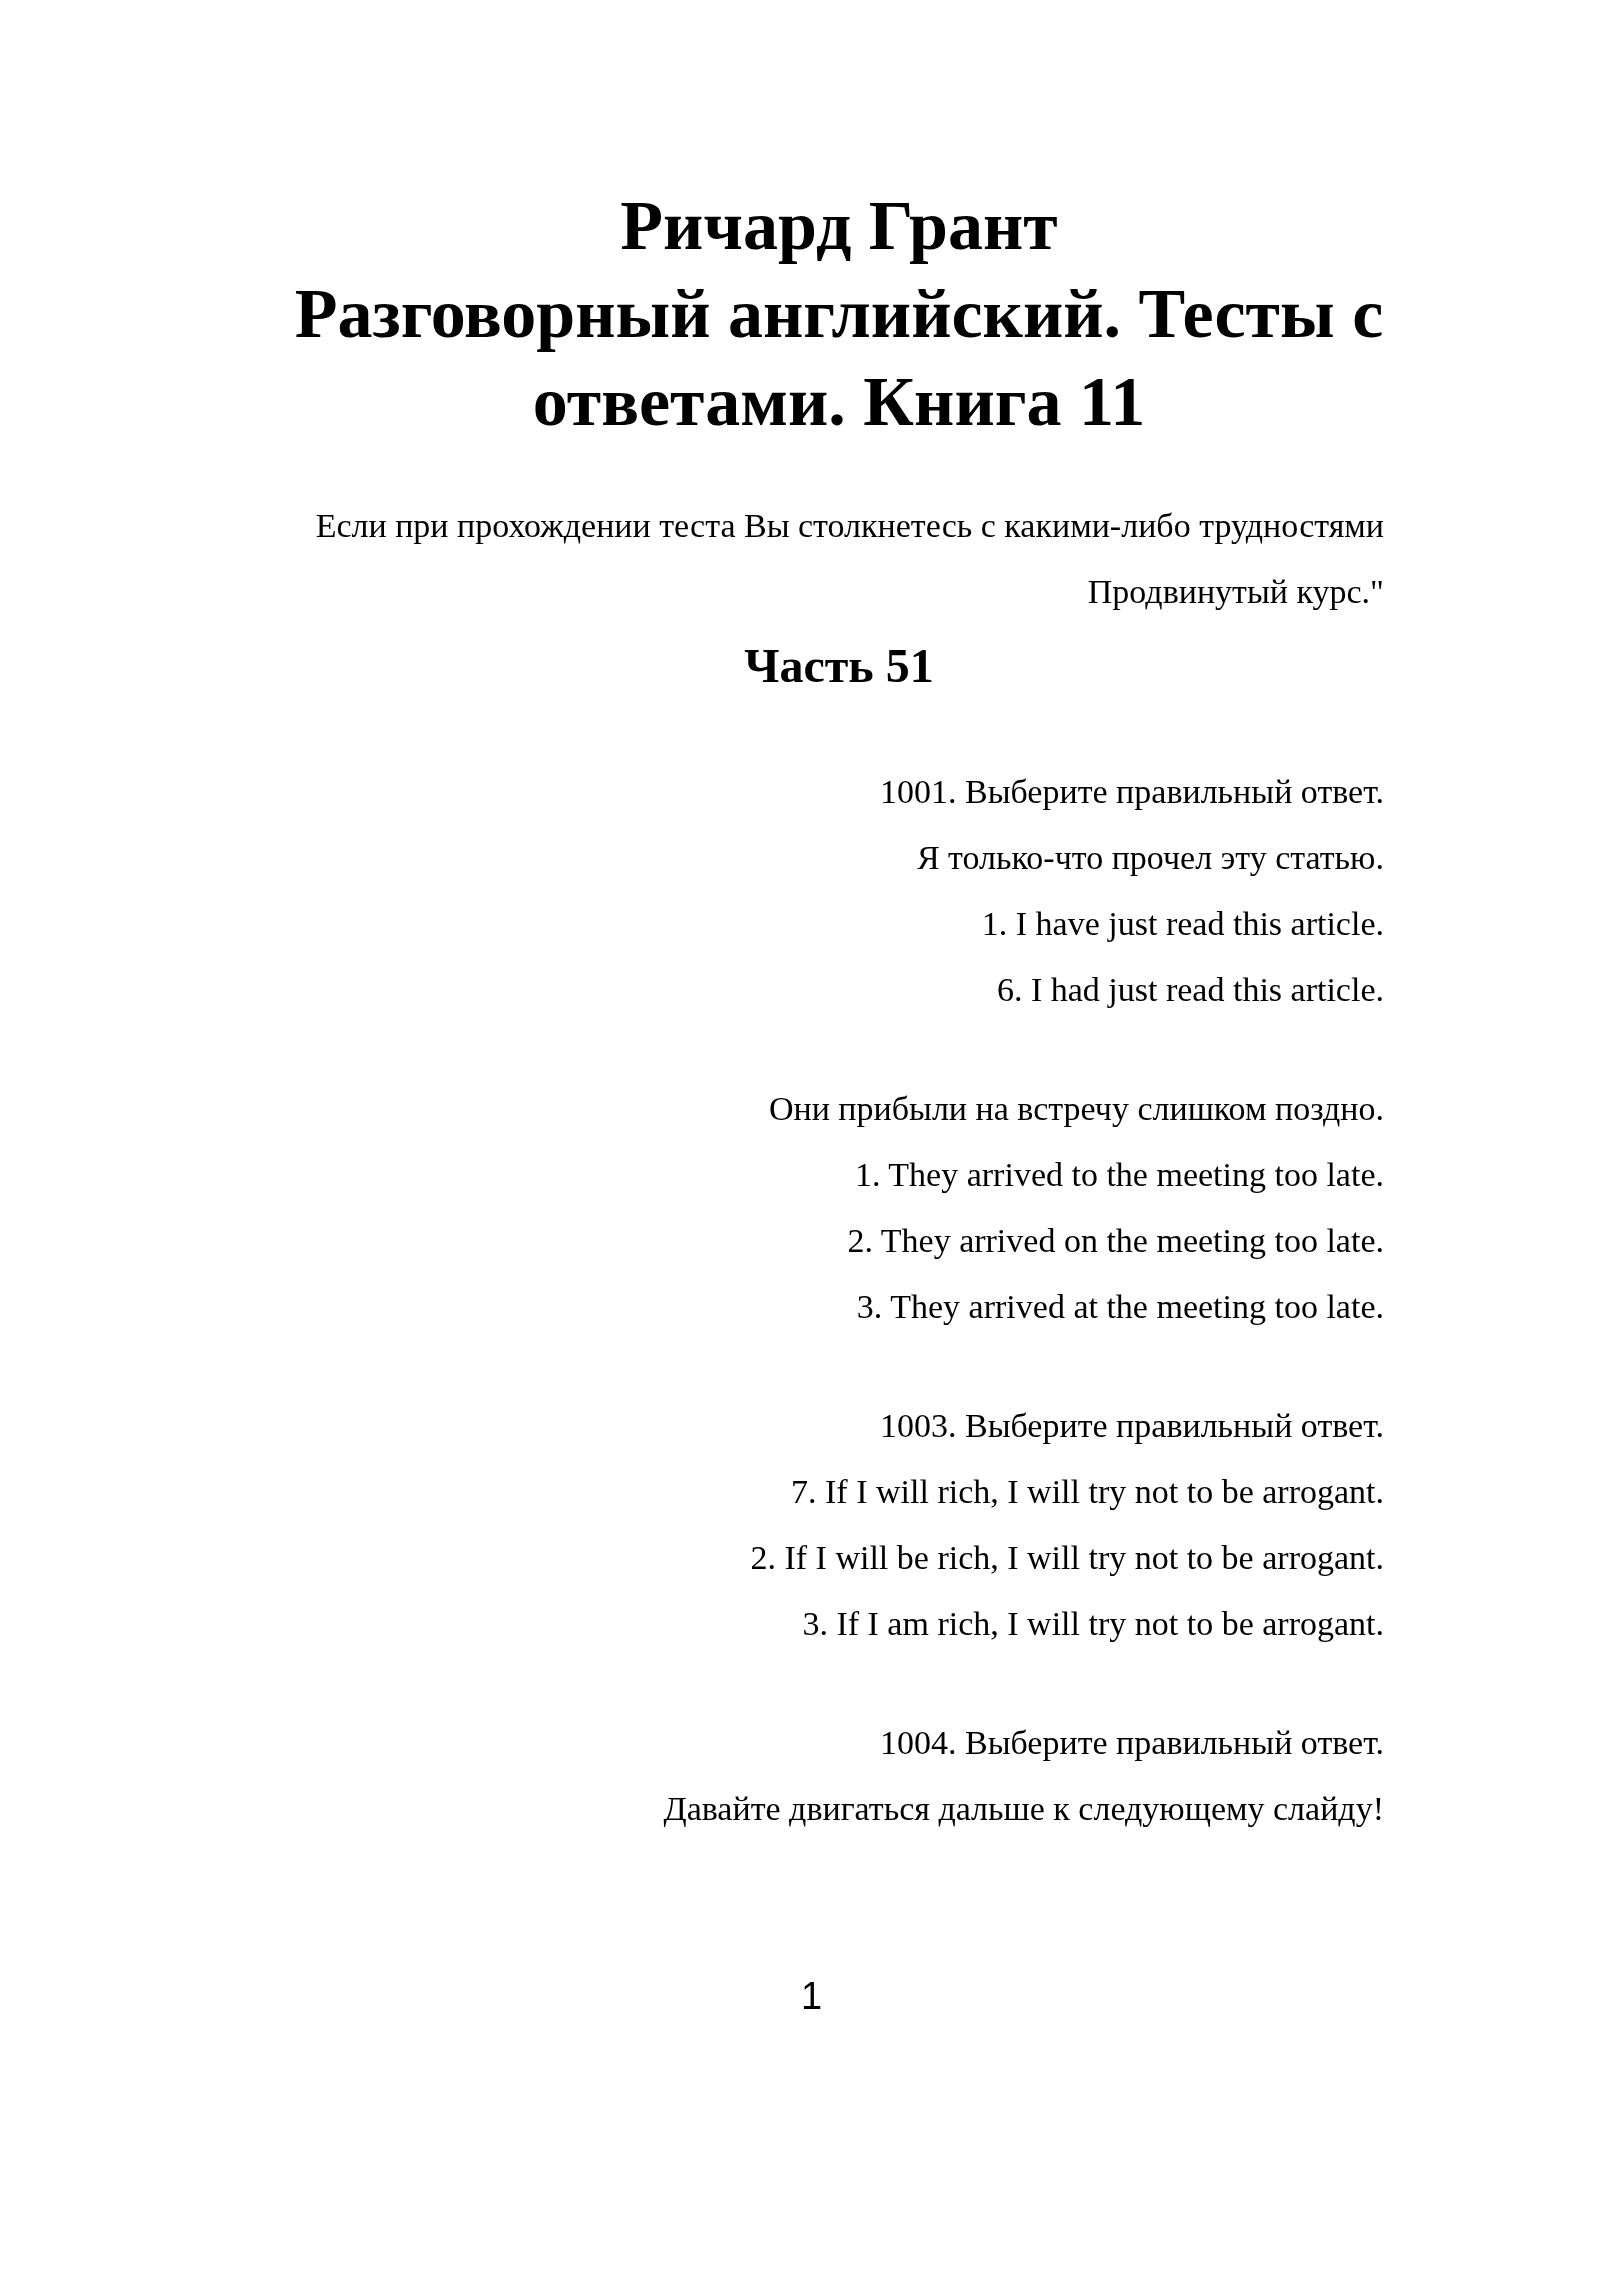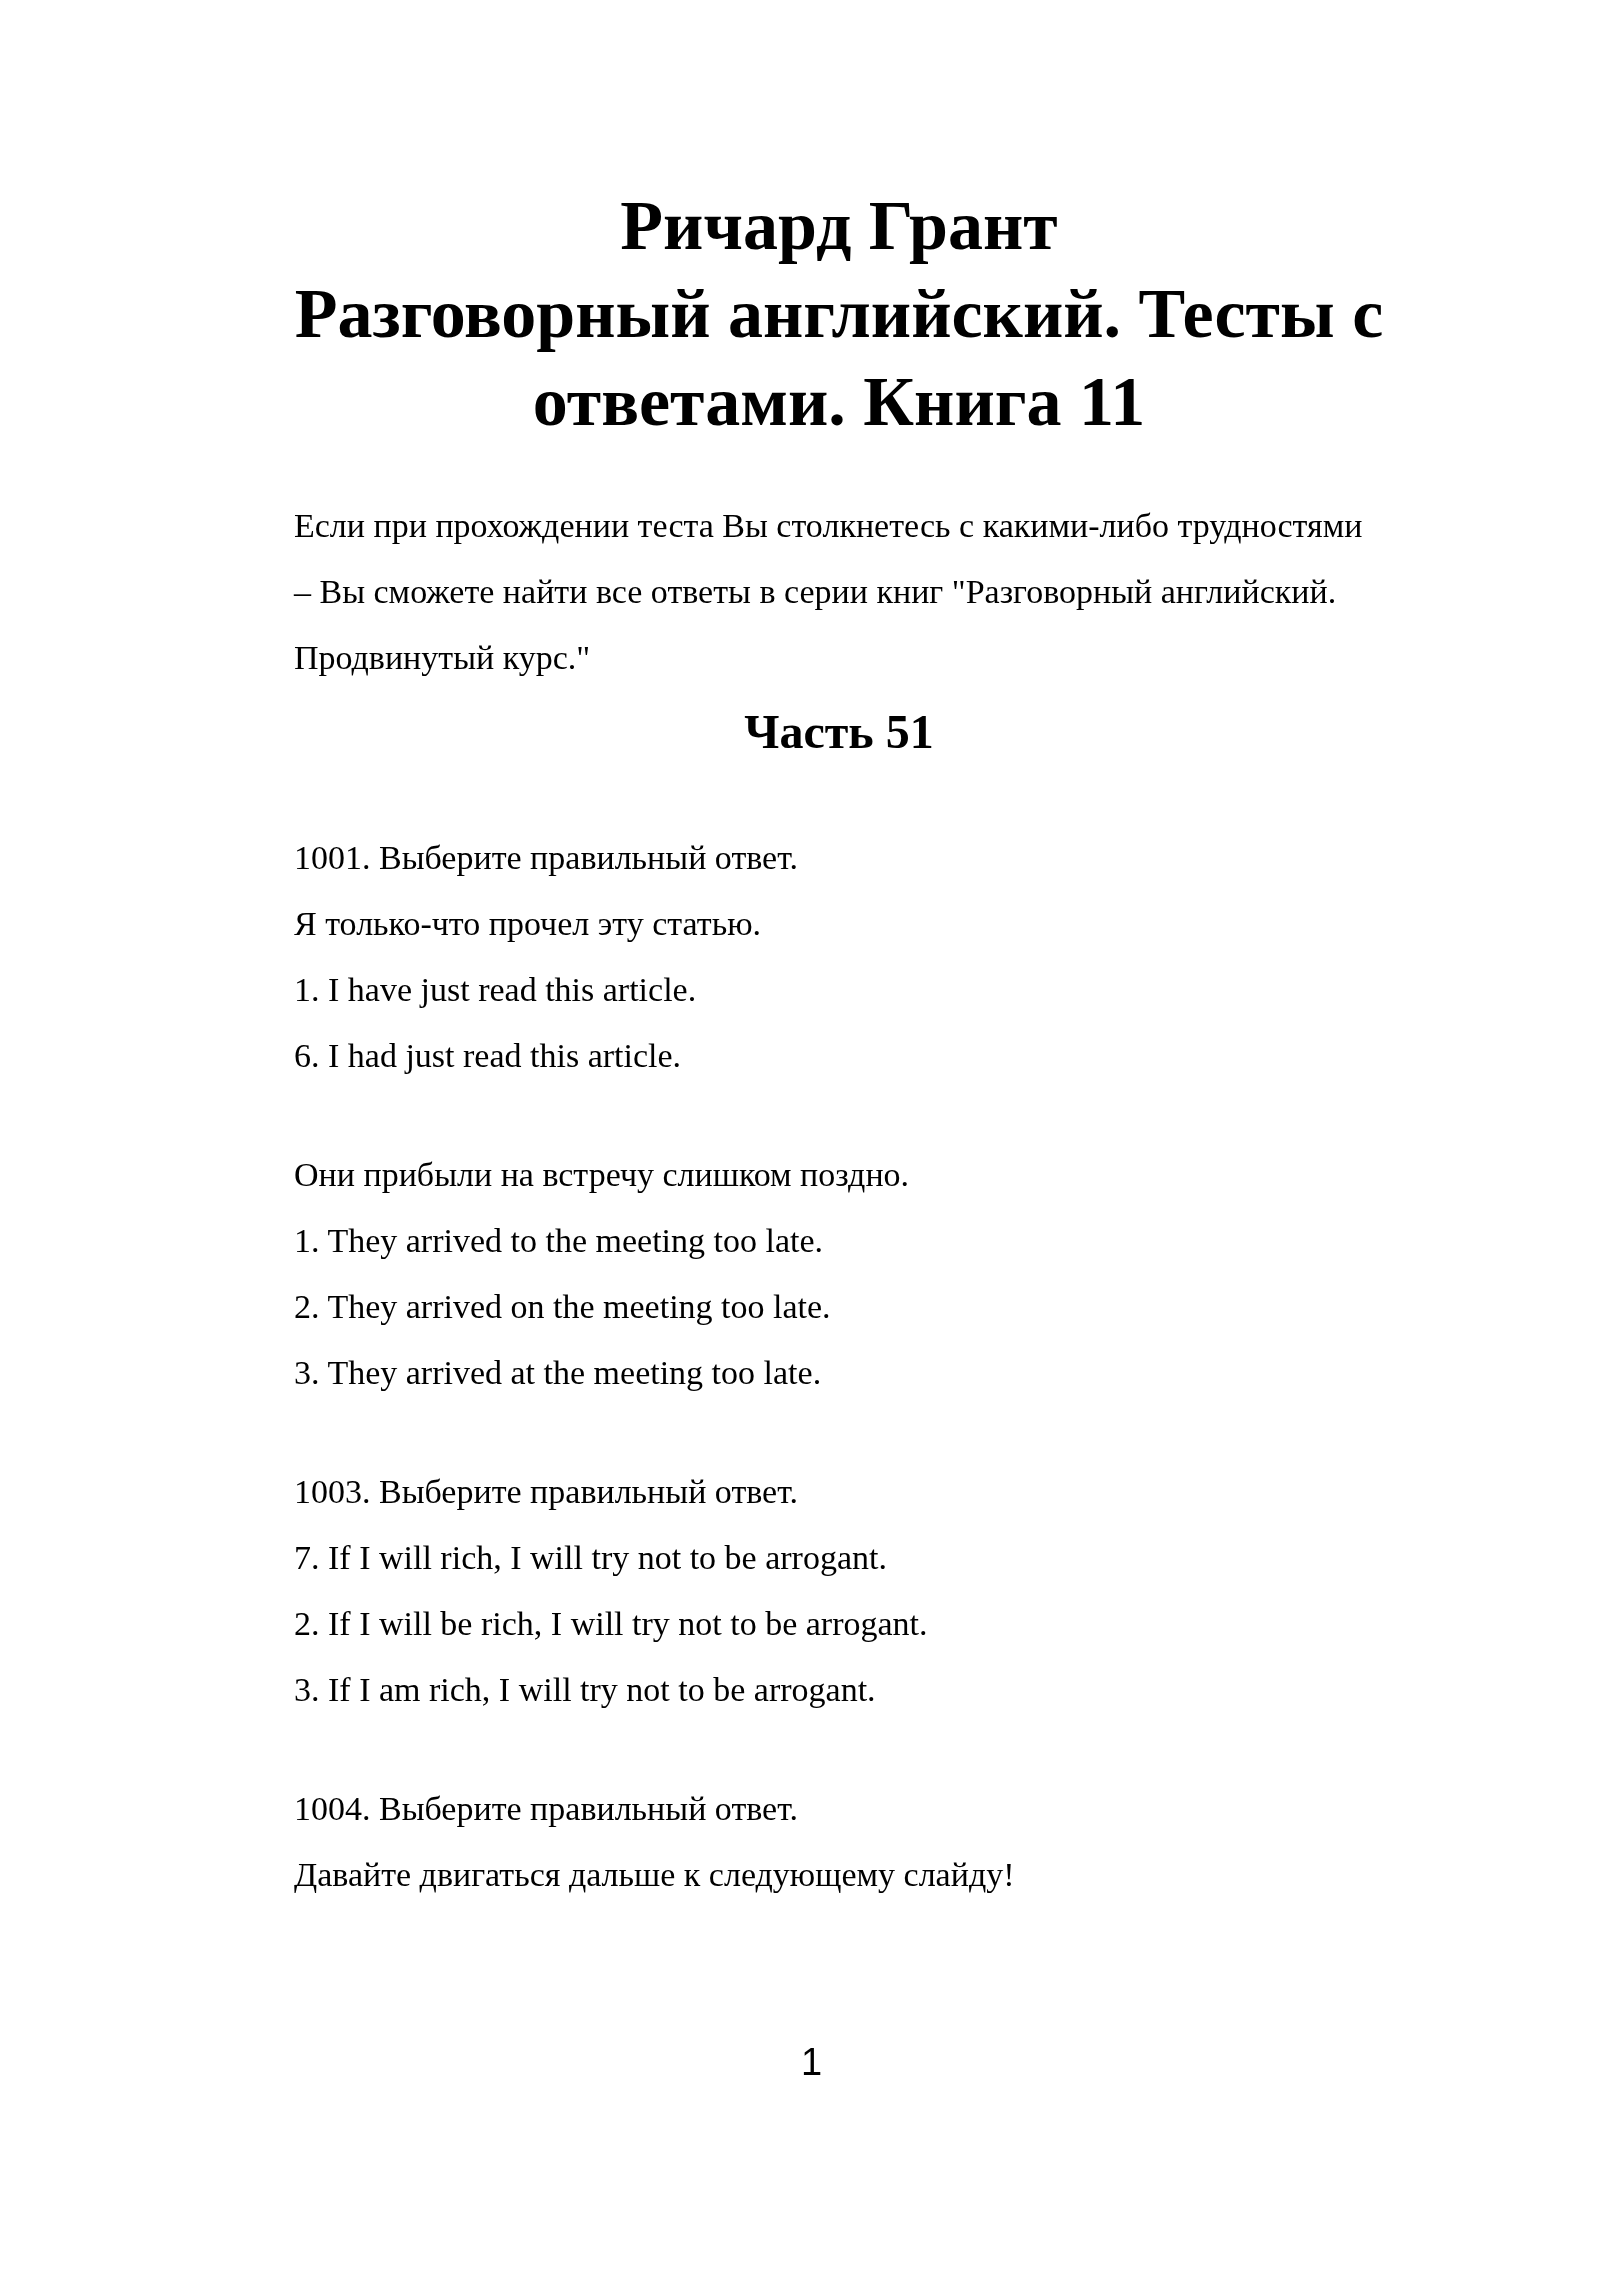--- a/index.html
+++ b/index.html
@@ -33,20 +33,21 @@
   .title-line {
     white-space: nowrap;
   }
   .intro {
     margin: 0;
   }
   .line {
     font-size: 34px;
     line-height: 66px;
     white-space: nowrap;
+    text-align: right;
   }
   .part-heading {
     width: 1090px;
     margin: 0;
     font-size: 48px;
     line-height: 81px;
     font-weight: bold;
     text-align: center;
     white-space: nowrap;
   }
@@ -73,21 +74,20 @@
   <div class="content">
 
     <h1 class="book-title">
       <div class="title-line">Ричард Грант</div>
       <div class="title-line">Разговорный английский. Тесты с</div>
       <div class="title-line">ответами. Книга 11</div>
     </h1>
 
     <div class="intro">
       <div class="line">Если при прохождении теста Вы столкнетесь с какими-либо трудностями</div>
-      <div class="line">– Вы сможете найти все ответы в серии книг "Разговорный английский.</div>
       <div class="line">Продвинутый курс."</div>
     </div>
 
     <h2 class="part-heading">Часть 51</h2>
 
     <section class="question">
       <div class="line q-header">1001. Выберите правильный ответ.</div>
       <div class="line q-prompt">Я только-что прочел эту статью.</div>
       <div class="line q-option">1. I have just read this article.</div>
       <div class="line q-option">6. I had just read this article.</div>

